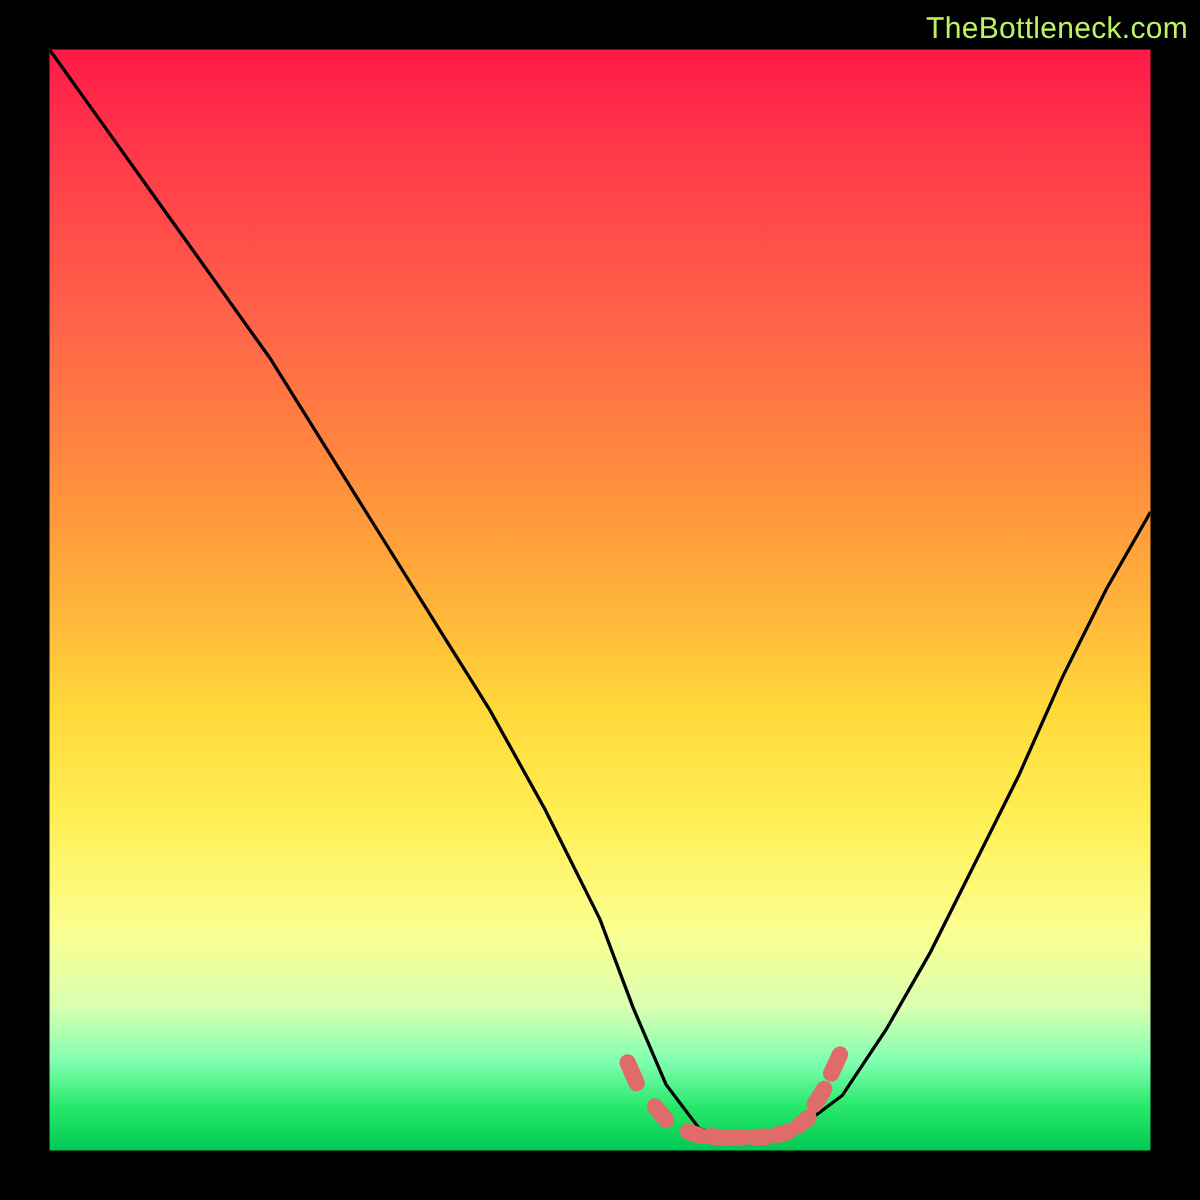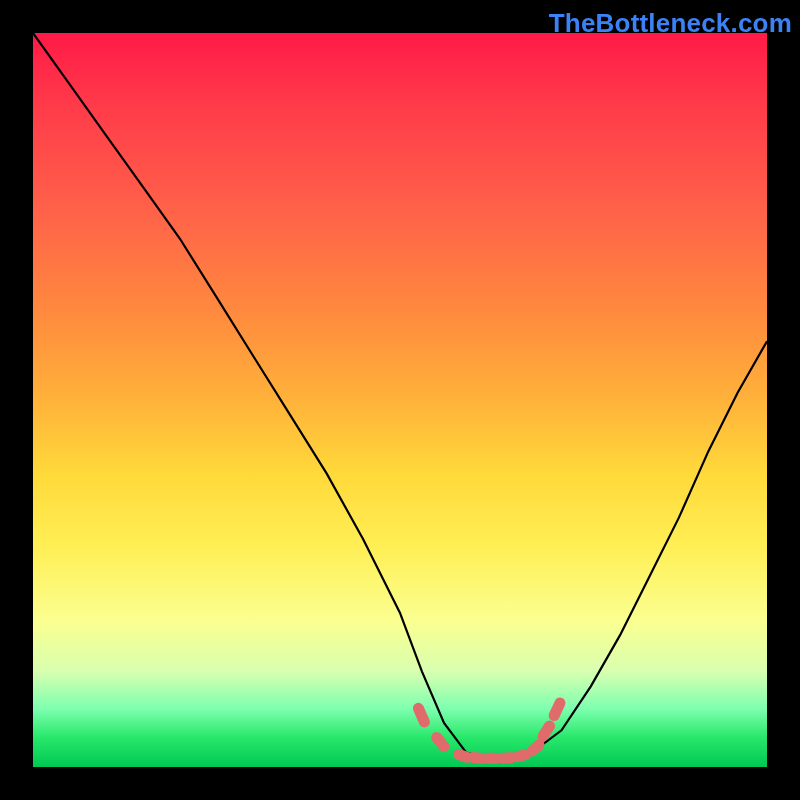--- a/index.html
+++ b/index.html
@@ -38,23 +38,23 @@
       #d8ffb0 87%,
       #7fffb0 92%,
       #28e86a 96%,
       #00c853 100%
     );
   }
   .watermark {
     position: absolute;
     top: 8px;
     right: 8px;
-    color: #3b82f6;
-    font-size: 26px;
-    font-weight: 700;
+    color: #bef264;
+    font-size: 20px;
+    font-weight: 400;
     letter-spacing: 0.2px;
   }
   svg.curve-layer {
     position: absolute;
     top: 0;
     left: 0;
     width: 734px;
     height: 734px;
   }
 </style>

